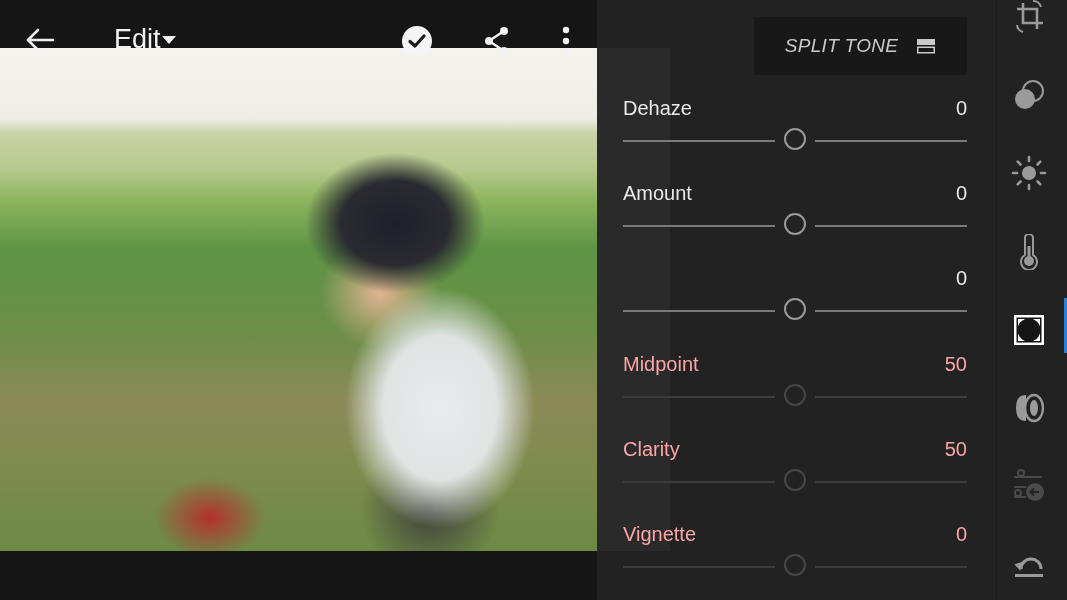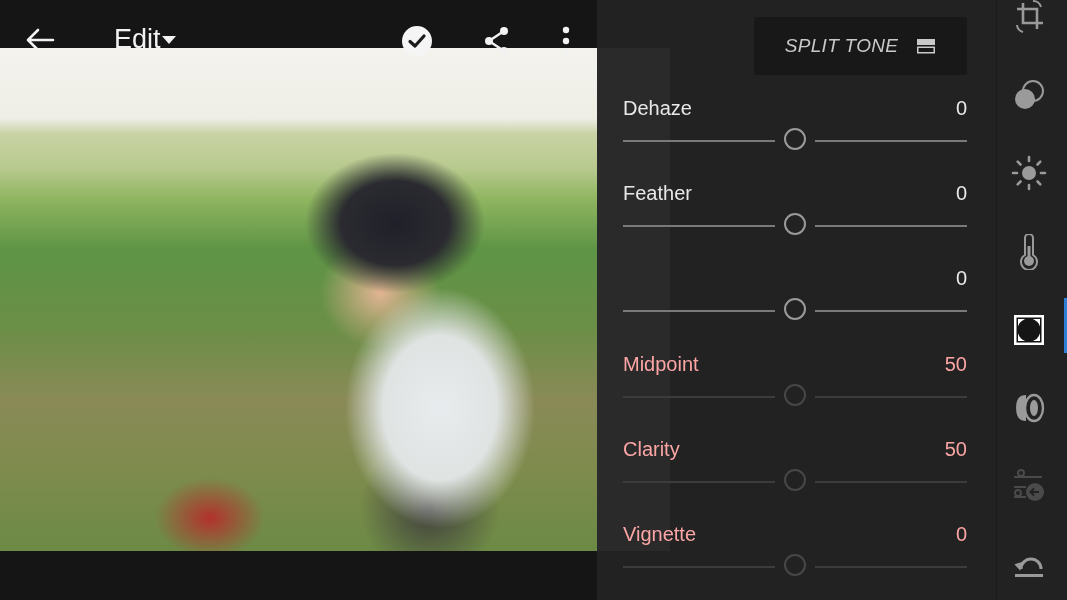--- a/index.html
+++ b/index.html
@@ -90,21 +90,21 @@
 
 <div id="sliders">
   <div class="slider active" style="top:97px;">
     <span class="lbl">Dehaze</span>
     <span class="val">0</span>
     <div class="track-l"></div>
     <div class="track-r"></div>
     <div class="thumb" style="left: 161px;"></div>
   </div>
   <div class="slider active" style="top:182px;">
-    <span class="lbl">Feather</span>
+    <span class="lbl">Amount</span>
     <span class="val">0</span>
     <div class="track-l"></div>
     <div class="track-r"></div>
     <div class="thumb" style="left: 161px;"></div>
   </div>
   <div class="slider active" style="top:267px;">
     <span class="val">0</span>
     <div class="track-l"></div>
     <div class="track-r"></div>
     <div class="thumb" style="left: 161px;"></div>

